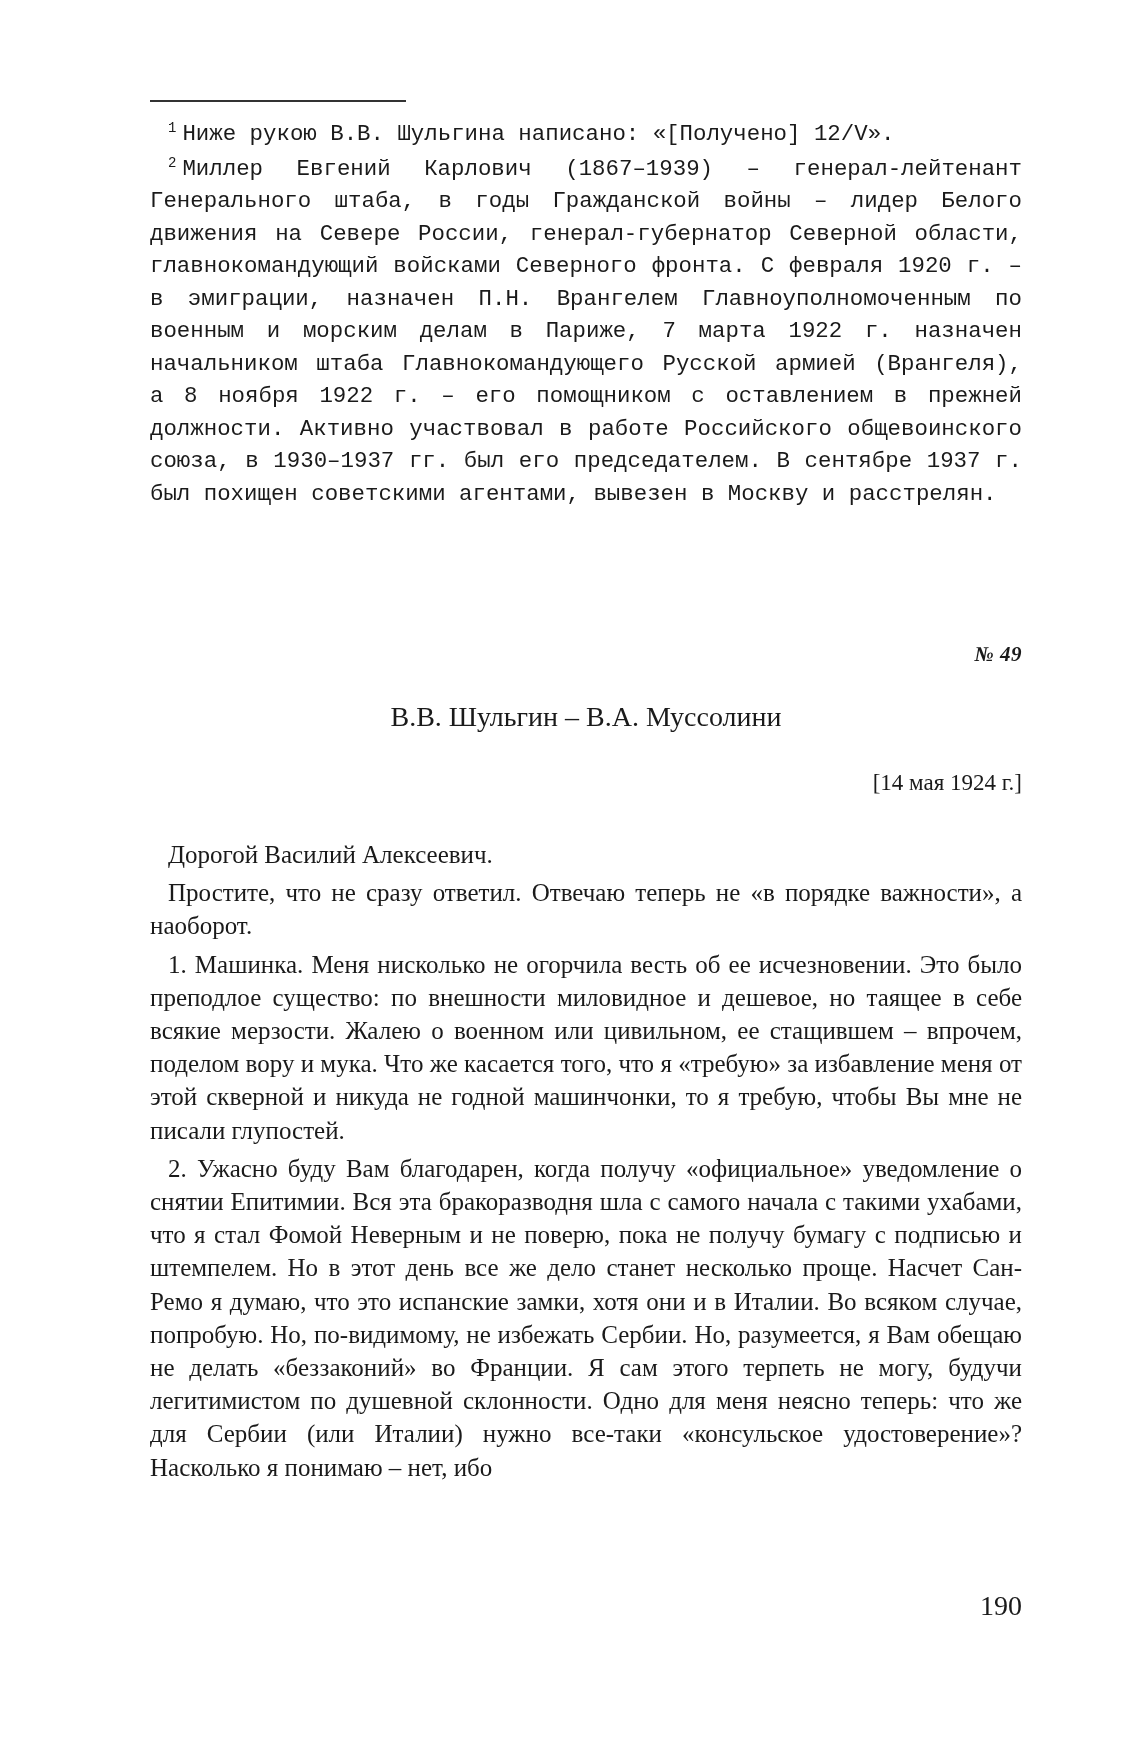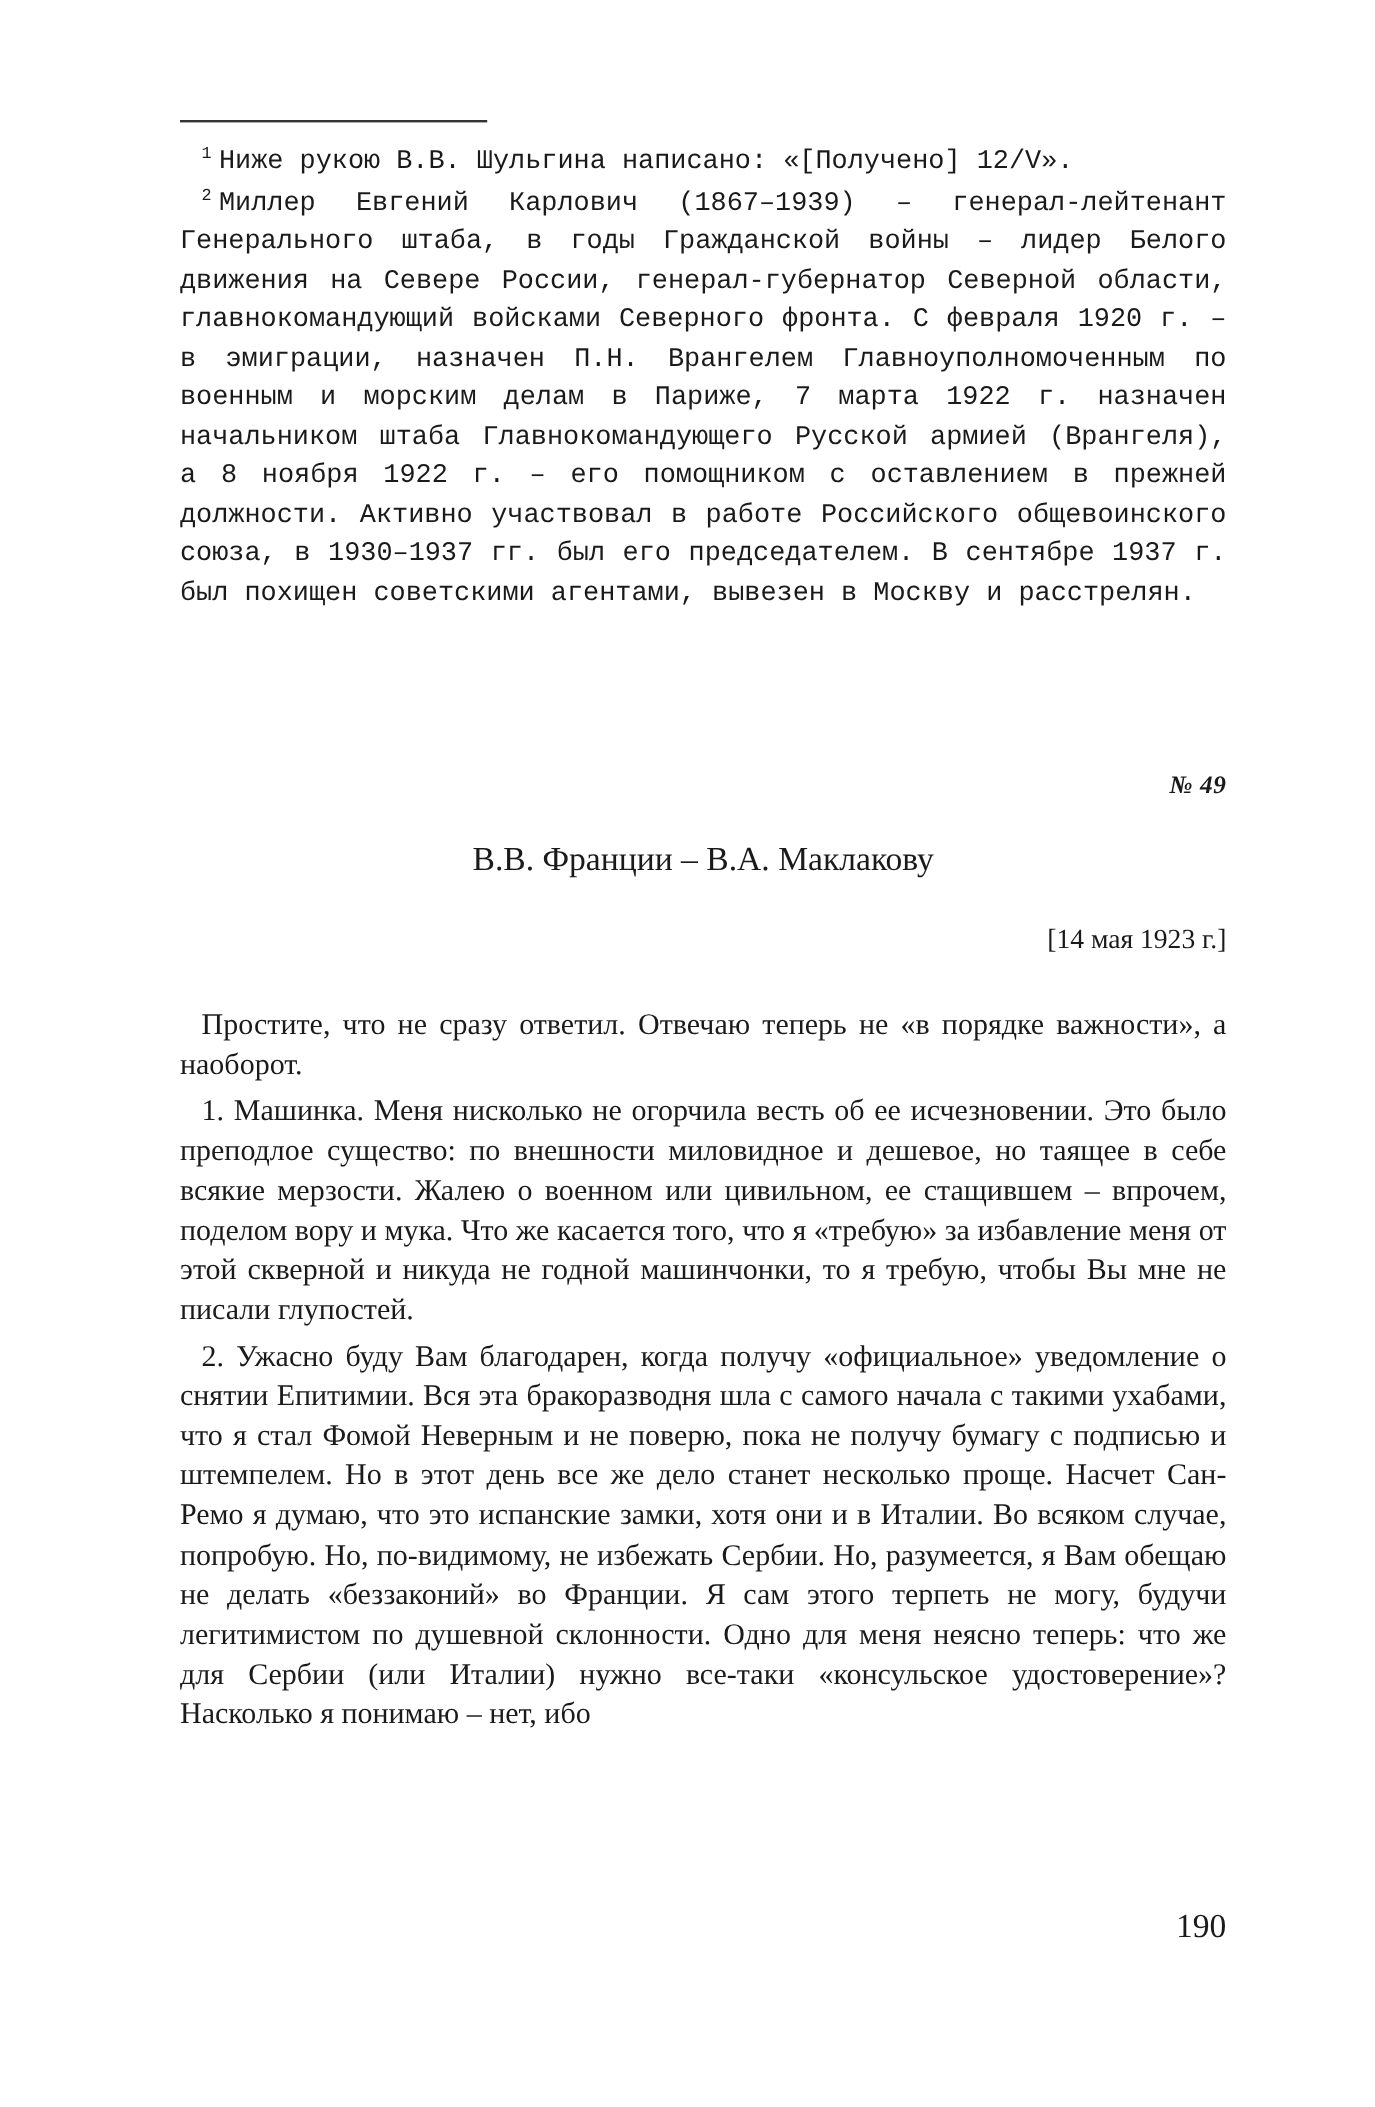--- a/index.html
+++ b/index.html
@@ -102,24 +102,25 @@
 <div class="page">
 
   <div class="rule"></div>
 
   <div class="footnotes">
     <p class="footnote"><sup>1</sup><span>Ниже рукою В.В. Шульгина написано: «[Получено] 12/V».</span></p>
     <p class="footnote"><sup>2</sup><span>Миллер Евгений Карлович (1867–1939) – генерал-лейтенант Генерального штаба, в годы Гражданской войны – лидер Белого движения на Севере России, генерал-губернатор Северной области, главнокомандующий войсками Северного фронта. С февраля 1920 г. – в эмиграции, назначен П.Н. Врангелем Главноуполномоченным по военным и морским делам в Париже, 7 марта 1922 г. назначен начальником штаба Главнокомандующего Русской армией (Врангеля), а 8 ноября 1922 г. – его помощником с оставлением в прежней должности. Активно участвовал в работе Российского общевоинского союза, в 1930–1937 гг. был его председателем. В сентябре 1937 г. был похищен советскими агентами, вывезен в Москву и расстрелян.</span></p>
   </div>
 
   <div class="doc-number">№ 49</div>
-  <div class="doc-title">В.В. Франции – В.А. Маклакову</div>
-  <div class="doc-date">[14 мая 1923 г.]</div>
+  <div class="doc-title">В.В. Шульгин – В.А. Муссолини</div>
+  <div class="doc-date">[14 мая 1924 г.]</div>
 
   <div class="body-text">
+    <p>Дорогой Василий Алексеевич.</p>
     <p>Простите, что не сразу ответил. Отвечаю теперь не «в порядке важности», а наоборот.</p>
     <p>1. Машинка. Меня нисколько не огорчила весть об ее исчезновении. Это было преподлое существо: по внешности миловидное и дешевое, но таящее в себе всякие мерзости. Жалею о военном или цивильном, ее стащившем – впрочем, поделом вору и мука. Что же касается того, что я «требую» за избавление меня от этой скверной и никуда не годной машинчонки, то я требую, чтобы Вы мне не писали глупостей.</p>
     <p>2. Ужасно буду Вам благодарен, когда получу «официальное» уведомление о снятии Епитимии. Вся эта бракоразводня шла с самого начала с такими ухабами, что я стал Фомой Неверным и не поверю, пока не получу бумагу с подписью и штемпелем. Но в этот день все же дело станет несколько проще. Насчет Сан-Ремо я думаю, что это испанские замки, хотя они и в Италии. Во всяком случае, попробую. Но, по-видимому, не избежать Сербии. Но, разумеется, я Вам обещаю не делать «беззаконий» во Франции. Я сам этого терпеть не могу, будучи легитимистом по душевной склонности. Одно для меня неясно теперь: что же для Сербии (или Италии) нужно все-таки «консульское удостоверение»? Насколько я понимаю – нет, ибо</p>
   </div>
 
   <div class="page-number">190</div>
 
 </div>
 
 </body></html>

